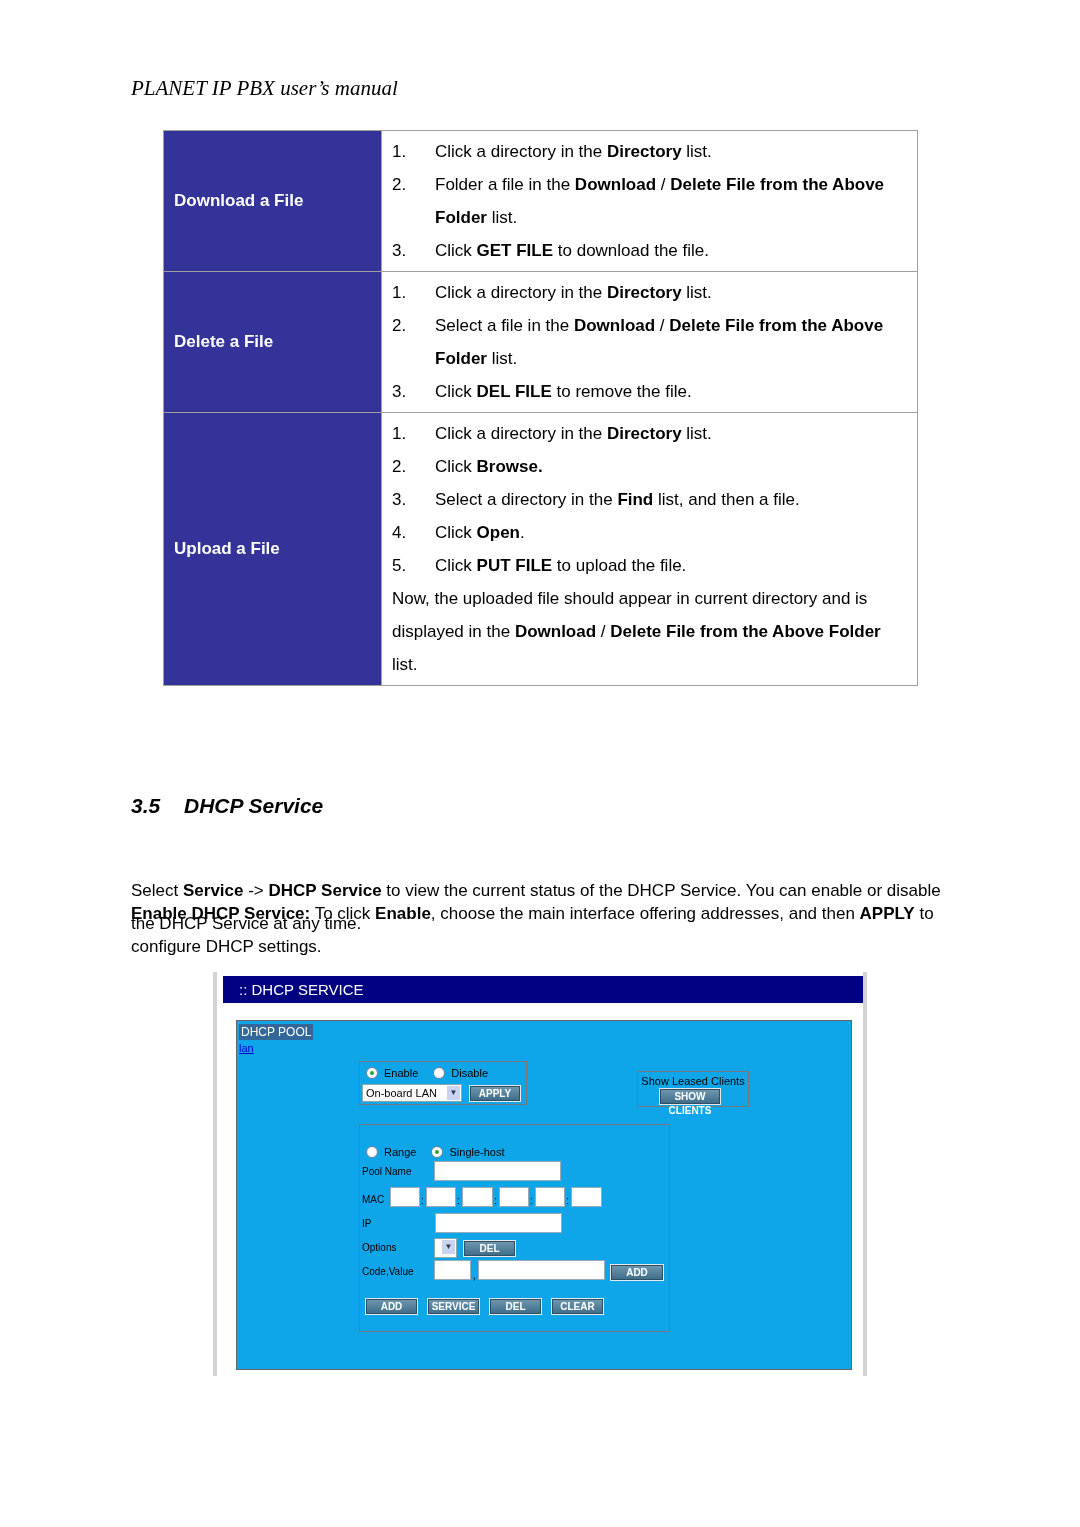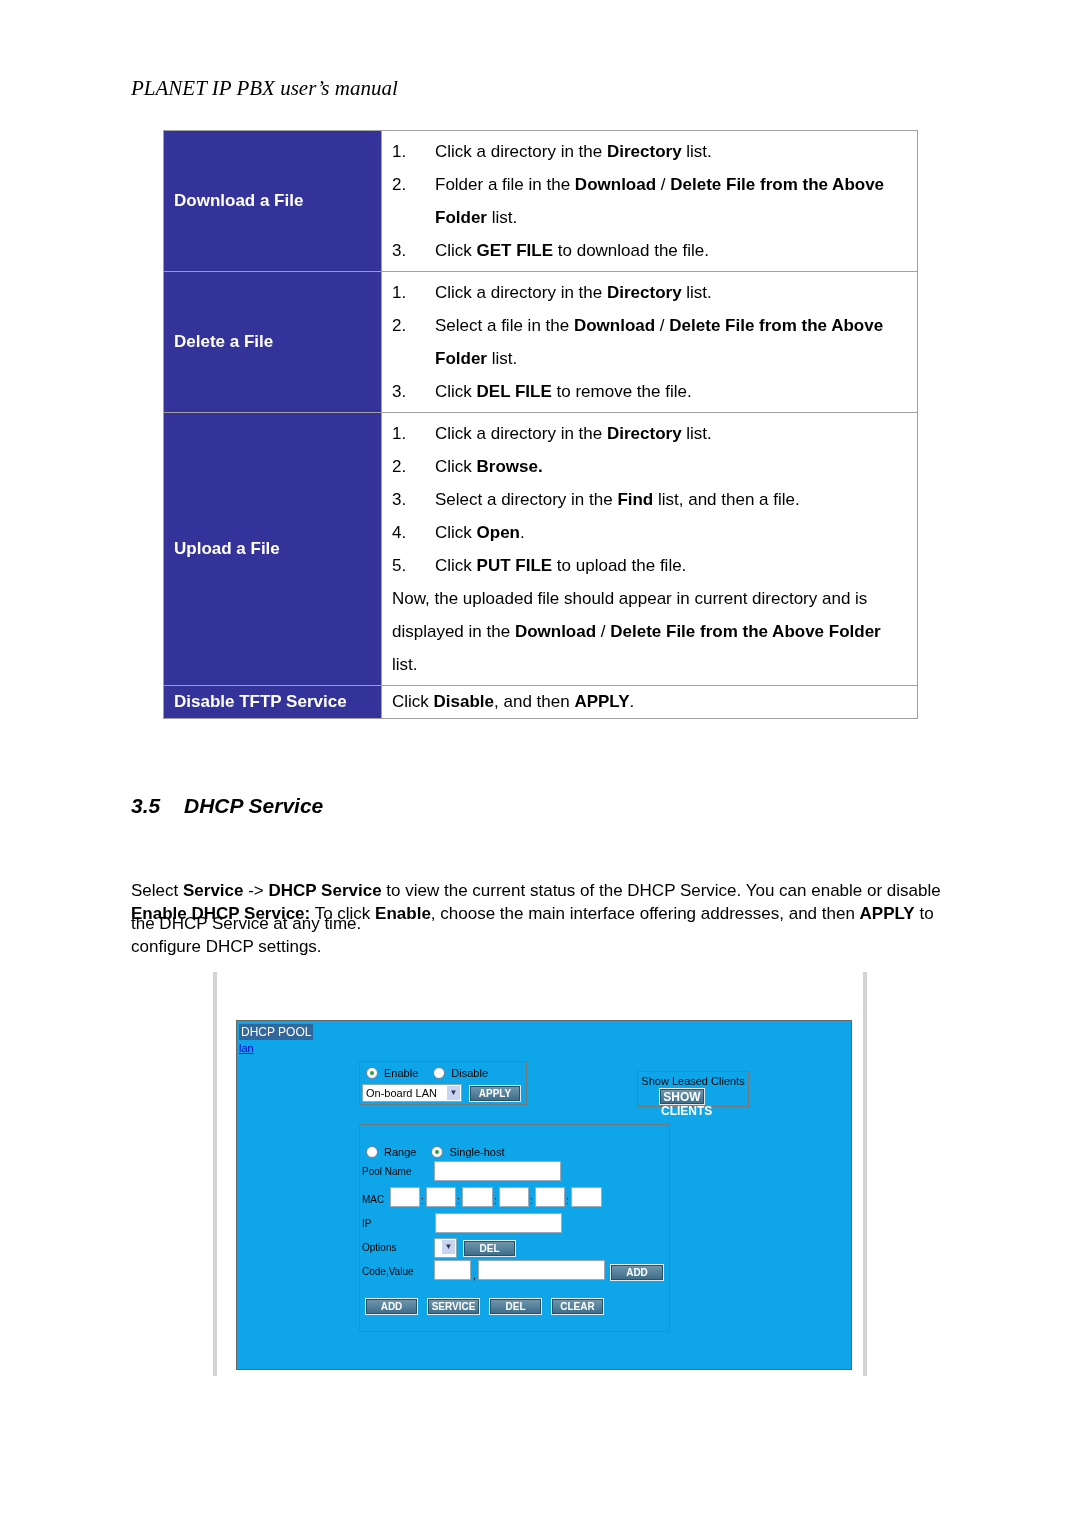--- a/index.html
+++ b/index.html
@@ -129,56 +129,51 @@
             <span class="num">4.</span>
             <span class="txt"><span>Click </span><b>Open</b><span>.</span></span>
           </div>
           <div class="step">
             <span class="num">5.</span>
             <span class="txt"><span>Click </span><b>PUT FILE</b><span> to upload the file.</span></span>
           </div>
           <div class="note"><span>Now, the uploaded file should appear in current directory and is displayed in the </span><b>Download</b><span> / </span><b>Delete File from the Above Folder</b><span> list.</span></div>
         </td>
       </tr>
-      <tr>
-        <td class="label">Disable TFTP Service</td>
-        <td class="body" style="padding: 0px 0px 0px 10px;">
-          <div class="single"><span>Click </span><b>Disable</b><span>, and then </span><b>APPLY</b><span>.</span></div>
-        </td>
-      </tr>
     </tbody>
 </table>
 
 <div class="section-heading">
   <span class="secnum">3.5</span><span>DHCP Service</span>
 </div>
 
 <div class="para para1" id="para1"><span>Select </span><b>Service</b><span> -&gt; </span><b>DHCP Service</b><span> to view the current status of the DHCP Service. You can enable or disable the DHCP Service at any time.</span></div>
 <div class="para para2" id="para2"><b>Enable DHCP Service:</b><span> To click </span><b>Enable</b><span>, choose the main interface offering addresses, and then </span><b>APPLY</b><span> to configure DHCP settings.</span></div>
 
 <div class="shot">
+  <div class="shot-bar">:: DHCP SERVICE</div>
   <div class="panel">
     <div class="pool-title">DHCP POOL</div>
     <div class="pool-link">lan</div>
 
     <div class="box box-enable">
       <div style="position:absolute;left:6px;top:4px;">
         <span class="radio on"></span><span class="rlabel">Enable</span>
         <span class="radio"></span><span class="rlabel">Disable</span>
       </div>
       <div class="sel" style="left:2px;top:22px;width:100px;">
         <span>On-board LAN</span>
         <span class="arrow">▼</span>
       </div>
       <div class="btn" style="left:110px;top:24px;width:50px;">APPLY</div>
     </div>
 
     <div class="box box-show">
       <div style="margin-top:3px;">Show Leased Clients</div>
-      <div class="btn" style="left:22px;top:17px;width:44px;font-size:12px;">SHOW CLIENTS</div>
+      <div class="btn" style="left:22px;top:17px;width:60px;font-size:10px;">SHOW CLIENTS</div>
     </div>
 
     <div class="box box-pool">
       <div style="position:absolute;left:6px;top:20px;">
         <span class="radio"></span><span class="rlabel">Range</span>
         <span class="radio on"></span><span class="rlabel">Single-host</span>
       </div>
       <div class="flabel" style="left:2px;top:41px;">Pool Name</div>
       <div class="field" style="left:74px;top:36px;width:127px;"></div>
 

